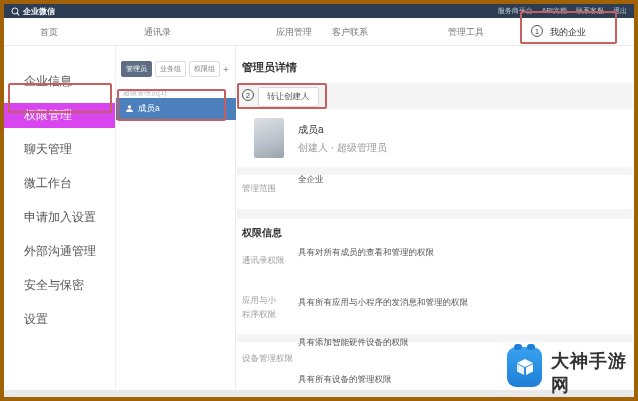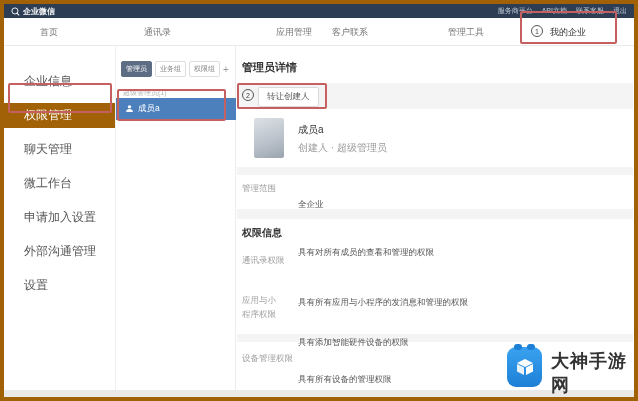--- a/index.html
+++ b/index.html
@@ -25,21 +25,21 @@
   .nav-underline { position:absolute; left:546px; top:39px; width:46px; height:2px; background:#2f4f86; }
 
   
   .redbox { position:absolute; border:2px solid #c65f5f; border-radius:2px; z-index:5; pointer-events:none; }
 
   
   .sidebar { position:absolute; left:0; top:42px; width:112px; bottom:7px; background:#fff;
              border-right:1px solid #f0f0f0; padding-top:14px; }
   .side-item { height:25px; line-height:25px; padding-left:20px; font-size:12px; color:#555;
                cursor:pointer; white-space:nowrap;margin-top:9px; }
-  .side-item.active { background:#a16207; color:#fff; }
+  .side-item.active { background:#d946ef; color:#fff; }
 
   
   .col2 { position:absolute; left:112px; top:42px; width:120px; bottom:7px; background:#fff;
           border-right:1px solid #ececec; }
   .tabs { position:absolute; left:5px; top:15px; display:flex; align-items:center; gap:3px; }
   .tab { font-size:7px; color:#888; background:#fff; border:1px solid #ddd; border-radius:2px;
          padding:2px 4px; cursor:pointer; white-space:nowrap; }
   .tab.selected { background:#5d6e84; border-color:#5d6e84; color:#fff; }
   .tab-add { font-size:10px; color:#999; border:none; background:none; cursor:pointer; }
   .group-label { position:absolute; left:7px; top:42px; font-size:7px; color:#b3b3b3; white-space:nowrap; }
@@ -110,20 +110,21 @@
   <div class="nav-underline"></div>
   <div class="redbox" style="left:516px; top:7px; width:97px; height:33px;"></div>
 
   <div class="sidebar">
     <div class="side-item">企业信息</div>
     <div class="side-item active">权限管理</div>
     <div class="side-item">聊天管理</div>
     <div class="side-item">微工作台</div>
     <div class="side-item">申请加入设置</div>
     <div class="side-item">外部沟通管理</div>
+    <div class="side-item">安全与保密</div>
     <div class="side-item">设置</div>
   </div>
   <div class="redbox" style="left:4px; top:79px; width:104px; height:30px;"></div>
 
   <div class="col2">
     <div class="tabs">
       <span class="tab selected">管理员</span>
       <span class="tab">业务组</span>
       <span class="tab">权限组</span>
       <span class="tab-add">+</span>
@@ -150,21 +151,21 @@
     <div class="detail-title">管理员详情</div>
 
     <span class="step-marker btn-marker">2</span>
     <button class="transfer-btn">转让创建人</button>
 
     <div class="avatar"></div>
     <div class="member-name">成员a</div>
     <div class="member-sub">创建人 · 超级管理员</div>
 
     <div class="field-label" style="left:6px; top:136px;">管理范围</div>
-    <div class="field-value" style="left:62px; top:152px;">全企业</div>
+    <div class="field-value" style="left:62px; top:127px;">全企业</div>
 
     <div class="perm-heading">权限信息</div>
 
     <div class="field-label" style="left:6px; top:208px;">通讯录权限</div>
     <div class="field-value" style="left:62px; top:200px;">具有对所有成员的查看和管理的权限</div>
 
     <div class="field-label" style="left:6px; top:248px; width:42px; white-space:normal;">应用与小程序权限</div>
     <div class="field-value" style="left:62px; top:250px;">具有所有应用与小程序的发消息和管理的权限</div>
 
     <div class="field-label" style="left:6px; top:306px;">设备管理权限</div>

